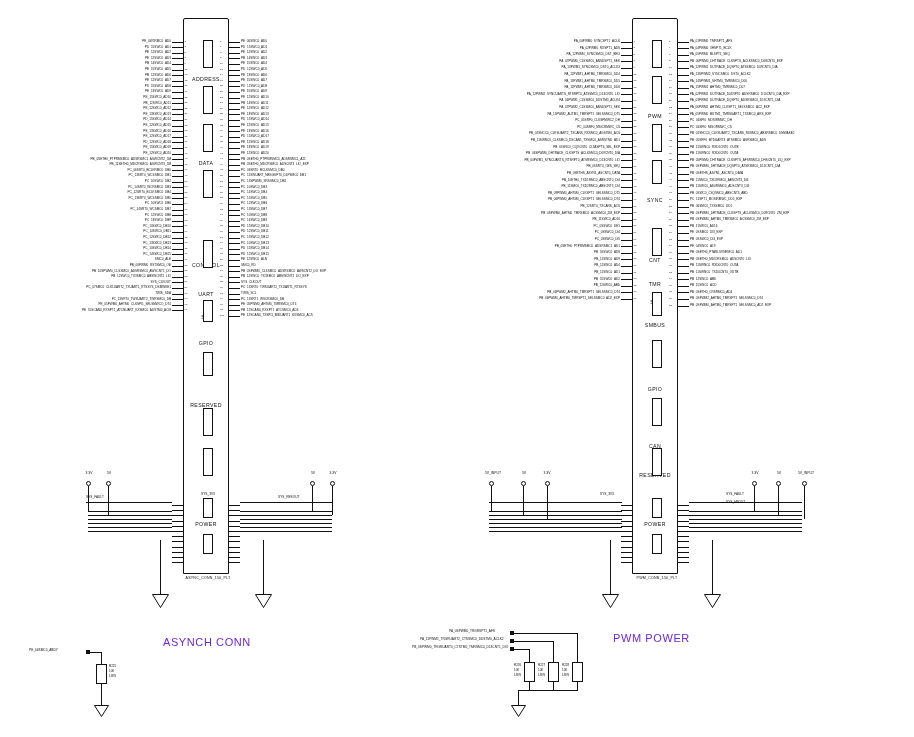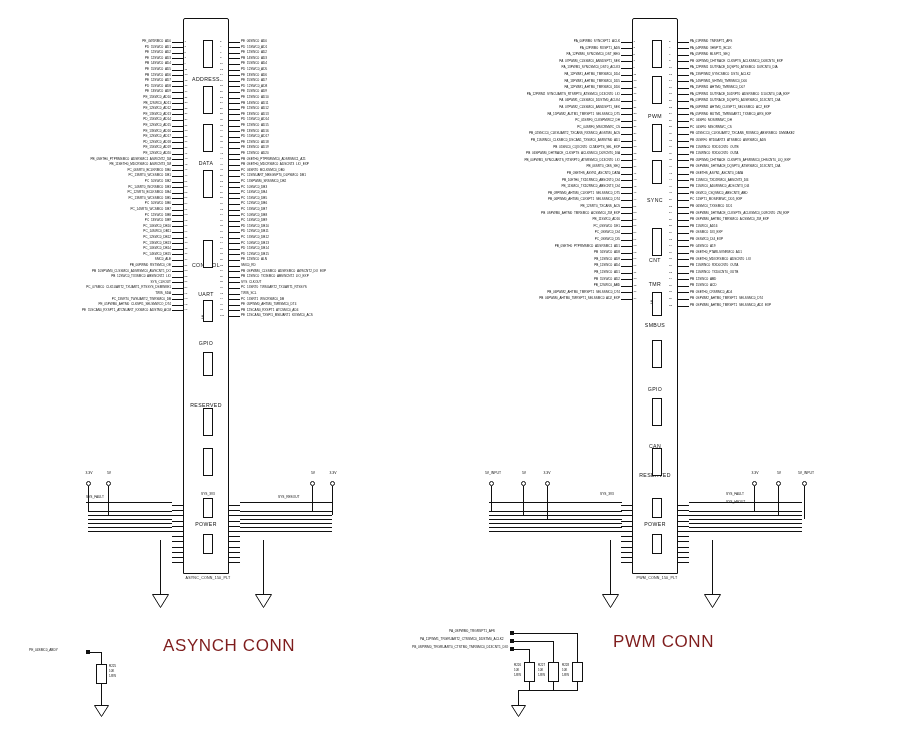--- a/index.html
+++ b/index.html
@@ -10,21 +10,21 @@
   .connlabel{position:absolute;font-size:3.6px;color:#111;text-align:center;letter-spacing:.2px;}
   .secname{position:absolute;font-size:5.2px;color:#111;text-align:center;letter-spacing:.4px;}
   .pad{position:absolute;background:#fff;border:1px solid #111;}
   .vline{position:absolute;width:1px;background:#111;}
   .hline{position:absolute;height:1px;background:#111;}
 
   .netL{position:absolute;font-size:3.1px;line-height:3.4px;color:#111;text-align:right;white-space:nowrap;transform-origin:right center;}
   .netR{position:absolute;font-size:3.1px;line-height:3.4px;color:#111;text-align:left;white-space:nowrap;}
   .pinnum{position:absolute;font-size:2.5px;color:#111;}
 
-  .title{position:absolute;font-size:17px;color:#7f1d1d;letter-spacing:.6px;}
+  .title{position:absolute;font-size:11px;color:#6d28d9;letter-spacing:.6px;}
   .triwrap{position:absolute;}
   .triwrap svg{display:block;}
 
   .res{position:absolute;box-sizing:border-box;border:1px solid #111;background:#fff;}
   .reslabel{position:absolute;font-size:3px;color:#111;line-height:3.4px;text-align:left;white-space:nowrap;}
 
   .circ{position:absolute;width:5px;height:5px;border:1px solid #111;border-radius:50%;background:#fff;box-sizing:border-box;}
   .supl{position:absolute;font-size:3.4px;color:#111;white-space:nowrap;text-align:center;}
   .sqpad{position:absolute;width:4px;height:4px;background:#111;}
   .netname{position:absolute;font-size:3.2px;color:#111;white-space:nowrap;}
@@ -737,21 +737,21 @@
   <div class="supl" style="left:536px;top:471px;width:22px;">3.3V</div>
   <div class="supl" style="left:744px;top:471px;width:22px;">3.3V</div>
   <div class="supl" style="left:770px;top:471px;width:18px;">5V</div>
   <div class="supl" style="left:787px;top:471px;width:38px;">5V_INPUT</div>
 
   <div class="netname" style="left:600px;top:492px;">SYS_3V3</div>
   <div class="netname" style="left:726px;top:492px;">SYS_FAULT</div>
   <div class="netname" style="left:726px;top:500px;">SYS_HBOUT</div>
 
   <div class="title" style="left:163px;top:636px;">ASYNCH CONN</div>
-  <div class="title" style="left:613px;top:632px;">PWM CONN</div>
+  <div class="title" style="left:613px;top:632px;">PWM POWER</div>
 
   <div class="sqpad" style="left:86px;top:650px;"></div>
   <div class="netname" style="left:29px;top:648px;">PE_04SMC0_ABDY</div>
   <div class="hline" style="left:90px;top:652px;width:12px;"></div>
   <div class="vline" style="left:101px;top:652px;height:12px;"></div>
   <div class="res" style="left:96px;top:664px;width:11px;height:20px;"></div>
   <div class="reslabel" style="left:109px;top:665px;">R225</div>
   <div class="reslabel" style="left:109px;top:670px;">10K</div>
   <div class="reslabel" style="left:109px;top:675px;">1/8W</div>
   <div class="vline" style="left:101px;top:684px;height:22px;"></div>

